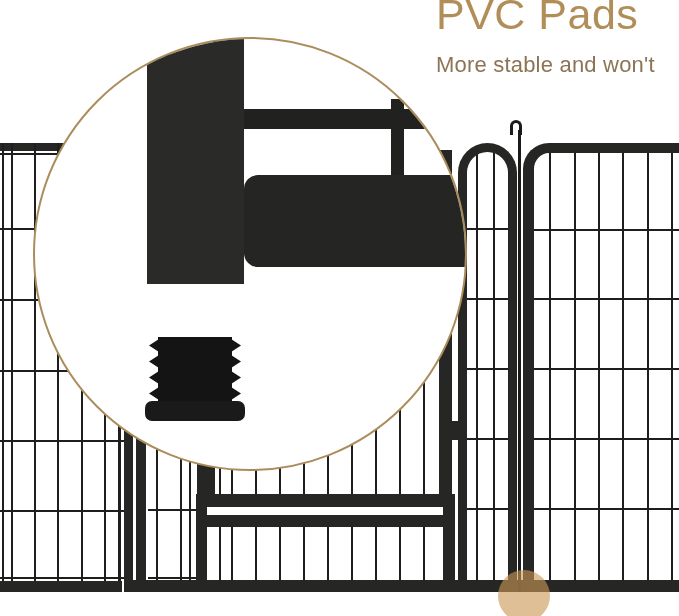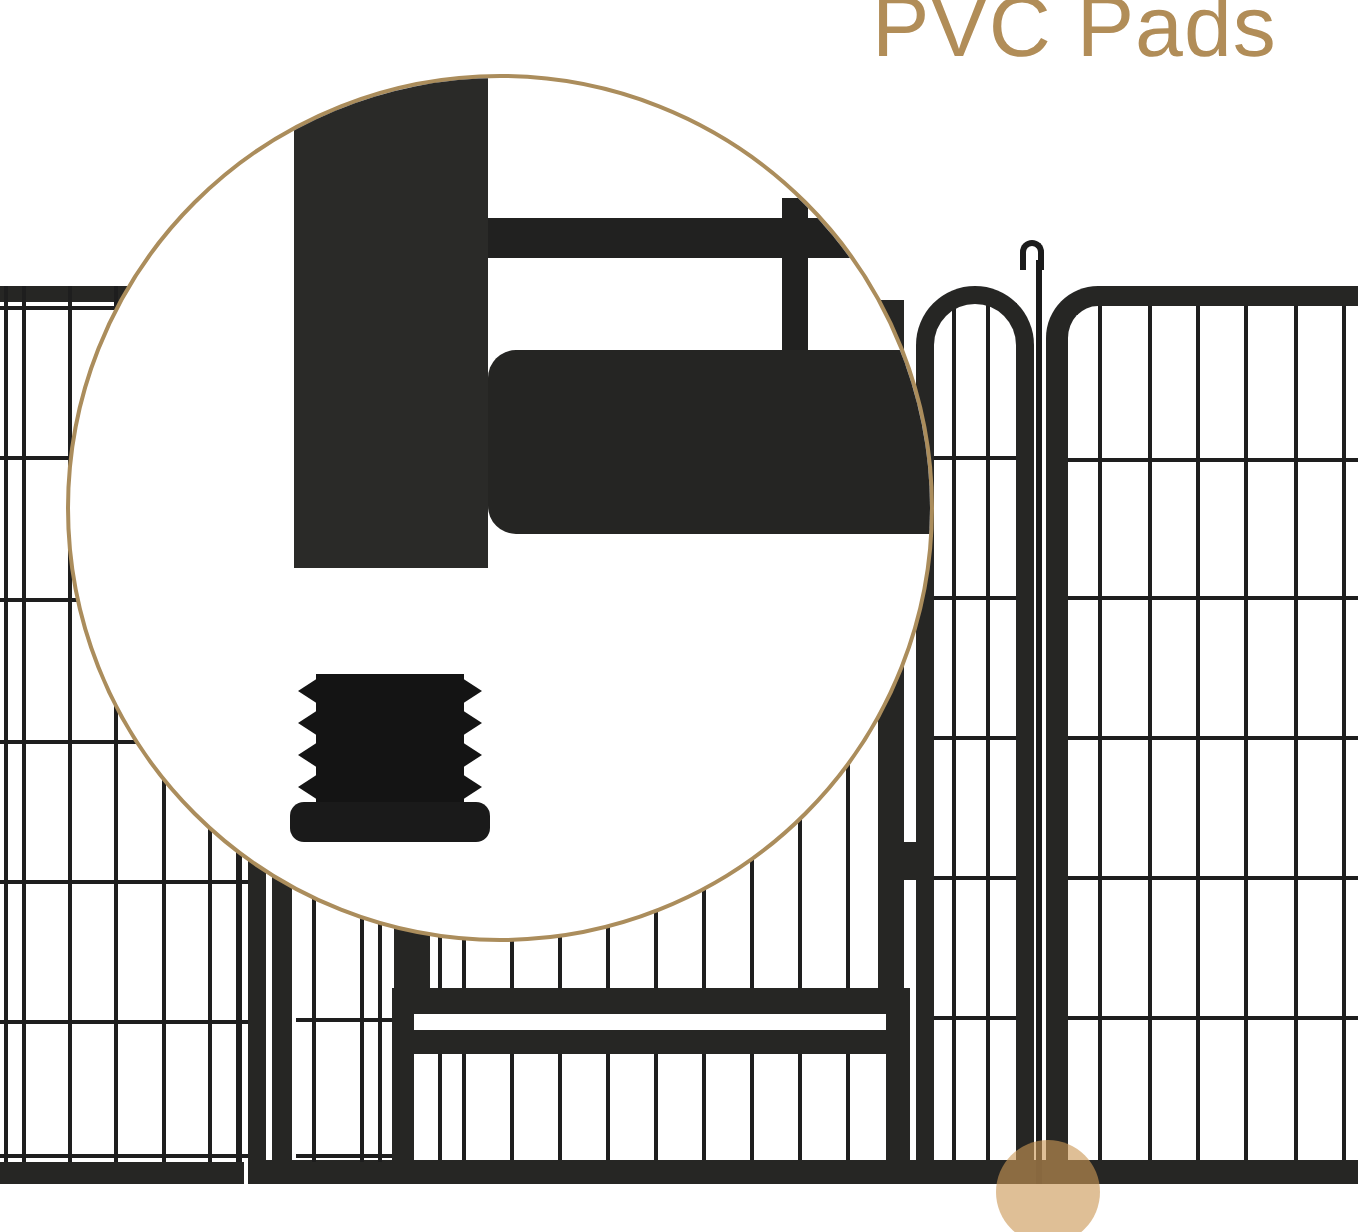--- a/index.html
+++ b/index.html
@@ -160,15 +160,16 @@
       <polygon points="4,40.5 14,34 86,34 96,40.5 86,47 14,47" fill="#141414"></polygon>
       <polygon points="4,56.5 14,50 86,50 96,56.5 86,63 14,63" fill="#141414"></polygon>
       <rect x="0" y="64" width="100" height="20" rx="7" fill="#1a1a1a"></rect>
     </svg>
   </div>
 
   <div class="marker"></div>
 
   <div class="caption">
     <p class="heading">PVC Pads</p>
+    <p class="sub">More stable and won't</p>
   </div>
 
 </div>
 
 </body></html>

